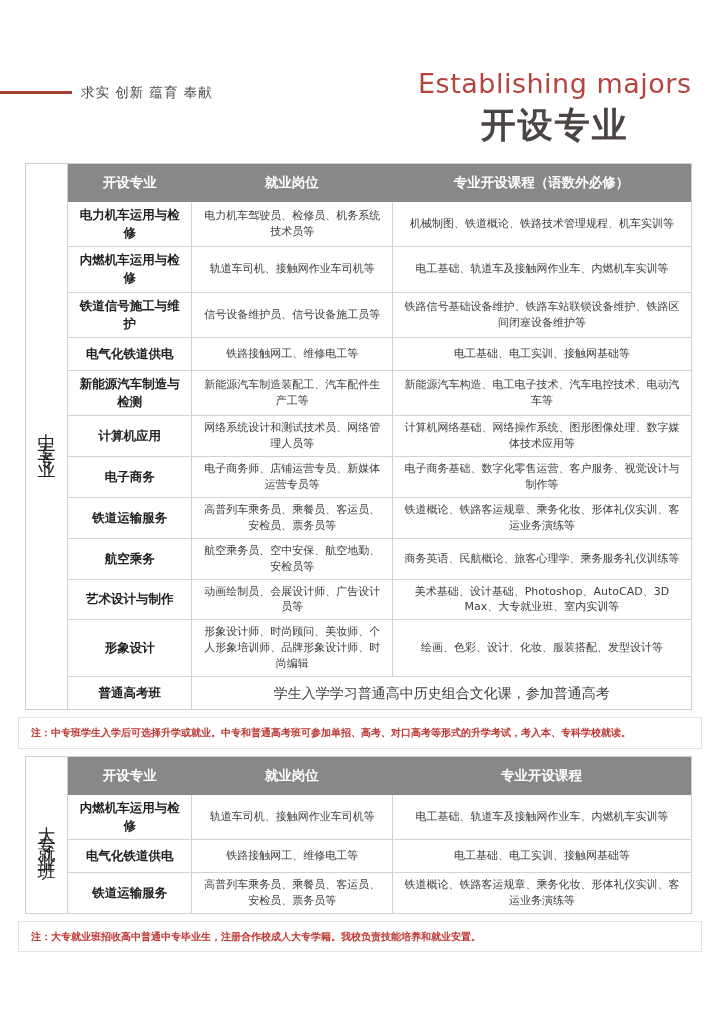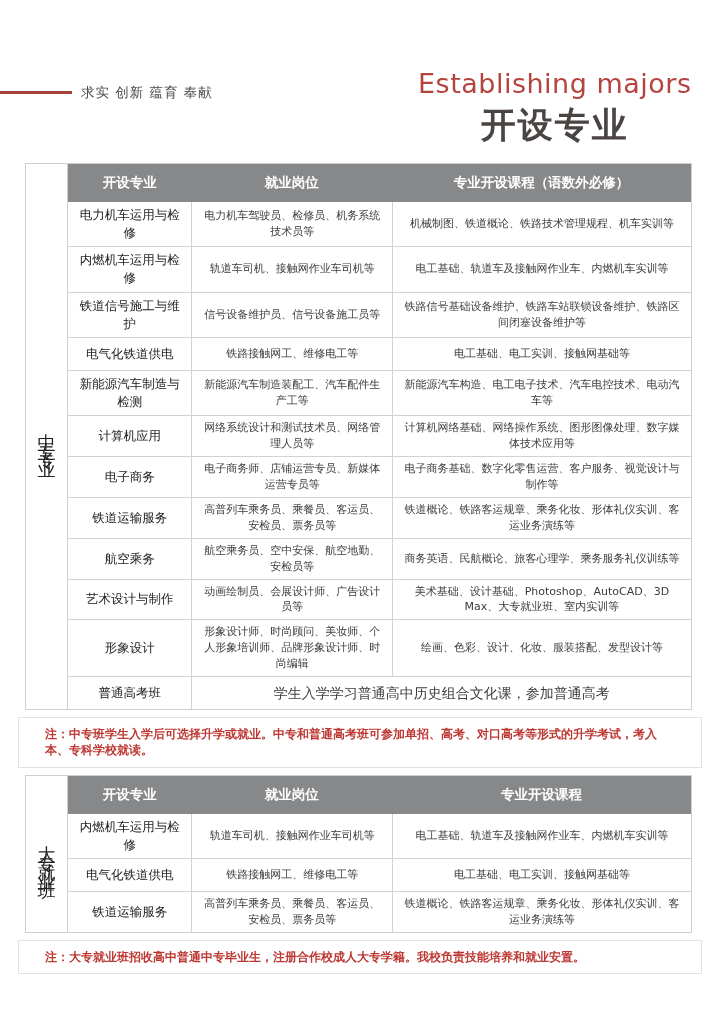--- a/index.html
+++ b/index.html
@@ -27,29 +27,29 @@
   .tgrid { flex:1; display:flex; flex-direction:column; }
   .thead { display:flex; background:#87888a; color:#ffffff; min-height:38px; font-weight:bold; }
   .hcell { display:flex; align-items:center; justify-content:center; text-align:center; font-size:13.5px; padding:4px 6px; }
   .trow { display:flex; border-top:1px solid #d2d2d2; min-height:33px; }
   .trow:first-of-type { border-top:none; }
   .cell { display:flex; align-items:center; justify-content:center; text-align:center; padding:4px 8px; line-height:1.45; }
   .cell + .cell { border-left:1px solid #d2d2d2; }
   .col-1 { width:19.8%; }
   .col-2 { width:32.2%; }
   .col-3 { width:48%; }
-  .cell.major { width:19.8%; font-weight:normal; font-size:12.5px; color:#222; }
+  .cell.major { width:19.8%; font-weight:bold; font-size:12.5px; color:#222; }
   .cell.jobs { width:32.2%; font-size:11px; color:#3d3d3d; }
   .cell.courses { width:48%; font-size:11px; color:#3d3d3d; }
   .cell.merged { width:80.2%; font-size:14px; color:#3d3d3d; }
 
   
   .note-box {
     margin:7px 0 0 18px; width:684px; border:1px solid #e3e3e3;
-    padding:8px 26px; font-size:12px; font-weight:bold; color:#bd3833; line-height:1.35;
+    padding:8px 12px; font-size:10px; font-weight:bold; color:#bd3833; line-height:1.35;
   }
 
   .gap-7 { height:7px; }
 </style>
 </head>
 <body>
 
 <div class="page-header">
   <div class="red-rule"></div>
   <div class="slogan">求实  创新  蕴育  奉献</div>

